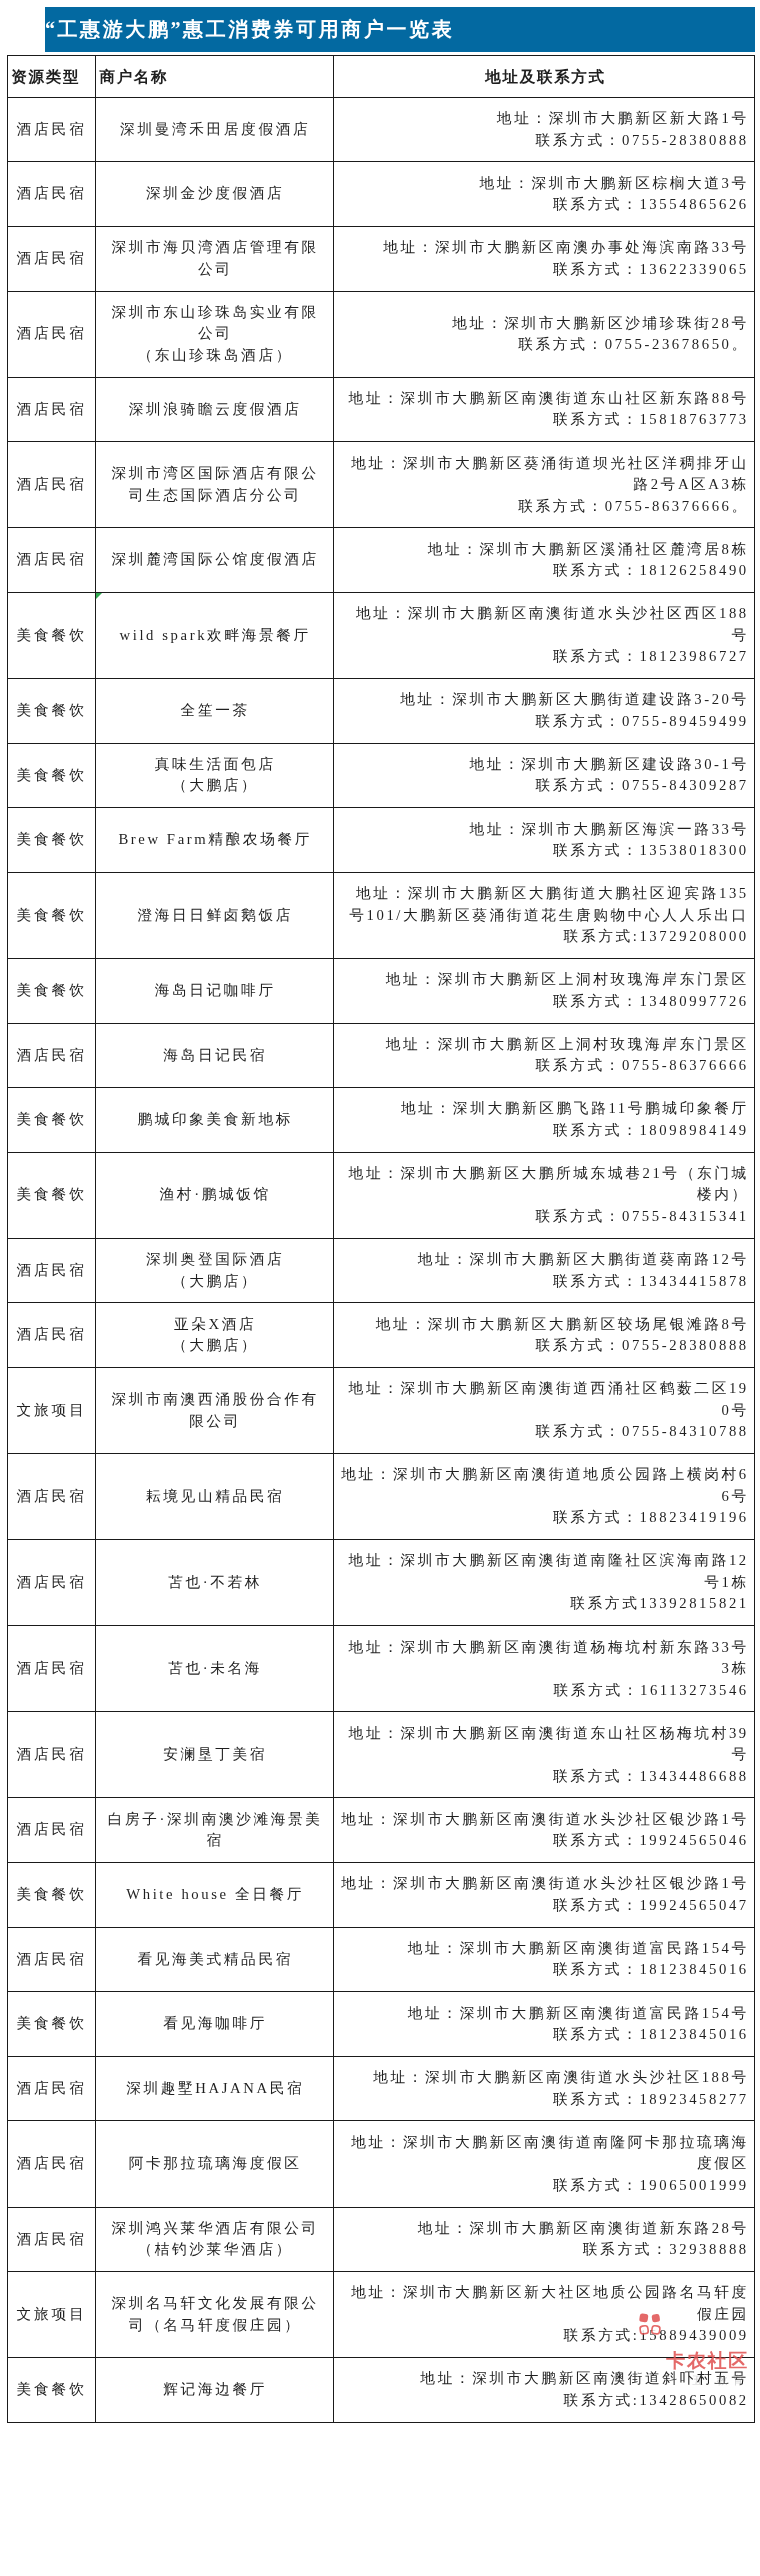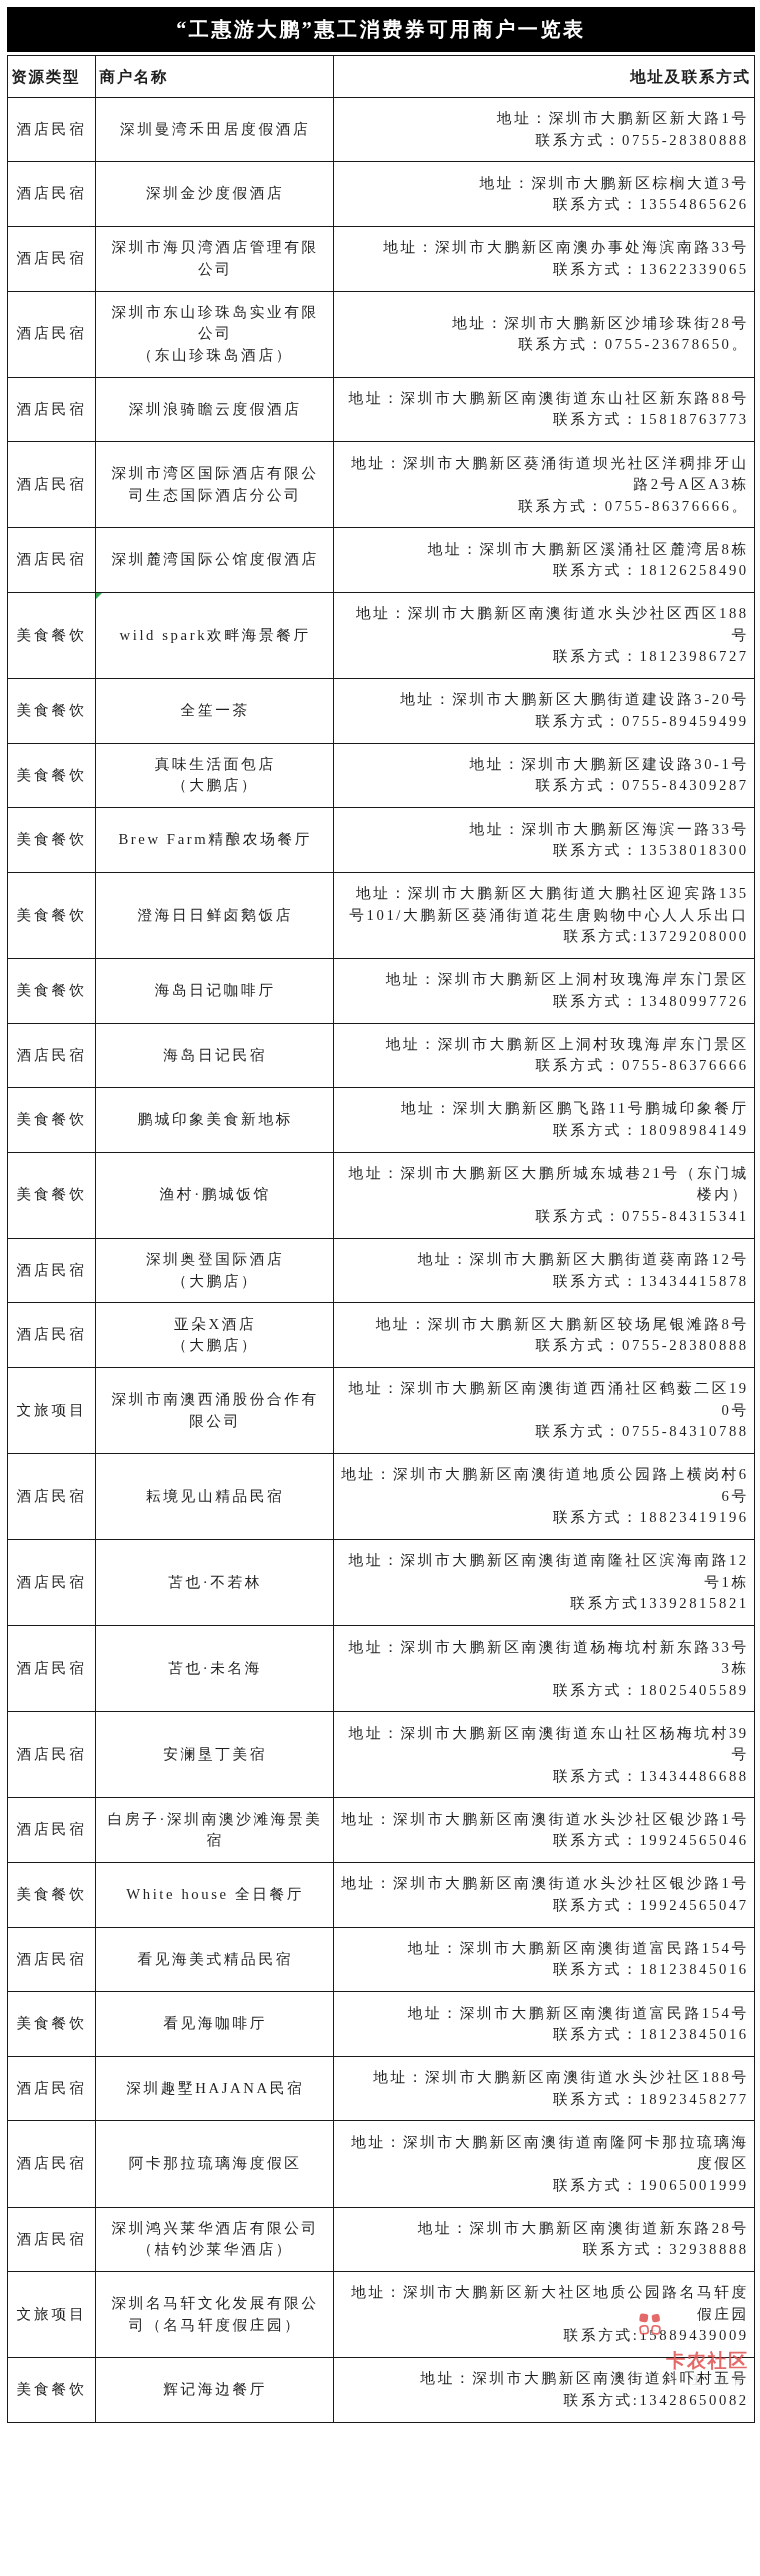--- a/index.html
+++ b/index.html
@@ -9,29 +9,29 @@
     color:#1f1f1f;
     position:relative;
   }
   .page{
     width:761px;
     box-sizing:border-box;
     padding:6.9px 6px 5.2px 6.9px;
     position:relative;
   }
   .title-bar{
-    background:#000000;
+    background:#0369a1;
     height:45px;
     display:flex;
     align-items:center;
-    justify-content:center;
     font-size:20px;
     font-weight:bold;
     color:#ffffff;
     letter-spacing:2.6px;
+    margin-left:38px;
   }
   table.merchants{
     border-collapse:collapse;
     width:100%;
     margin-top:3.4px;
     table-layout:fixed;
   }
   table.merchants col.c1{width:11.8%;}
   table.merchants col.c2{width:31.8%;}
   table.merchants col.c3{width:56.4%;}
@@ -45,21 +45,21 @@
     box-sizing:border-box;
     word-break:break-all;
   }
   th{
     font-size:15.5px;
     font-weight:bold;
     padding:9.5px 3.4px;
     letter-spacing:1.7px;
   }
   th.h1,th.h2{text-align:left;}
-  th.h3{text-align:right;padding-left:6.9px;}
+  th.h3{text-align:center;padding-left:6.9px;}
   td.type{
     text-align:justify;
     text-align-last:justify;
     padding-left:8.6px;
     padding-right:8.6px;
     margin-left:32px;
   }
   td.name{
     text-align:center;
     padding-left:6.9px;
@@ -324,21 +324,21 @@
         <div>地址：深圳市大鹏新区南澳街道南隆社区滨海南路12号1栋</div>
         <div>联系方式13392815821</div>
       </td>
     </tr>
 
     <tr>
       <td class="type">酒店民宿</td>
       <td class="name">苫也·未名海</td>
       <td class="addr">
         <div>地址：深圳市大鹏新区南澳街道杨梅坑村新东路33号3栋</div>
-        <div>联系方式：18025405589</div>
+        <div>联系方式：16113273546</div>
       </td>
     </tr>
 
     <tr>
       <td class="type">酒店民宿</td>
       <td class="name">安澜垦丁美宿</td>
       <td class="addr">
         <div>地址：深圳市大鹏新区南澳街道东山社区杨梅坑村39号</div>
         <div>联系方式：13434486688</div>
       </td>

